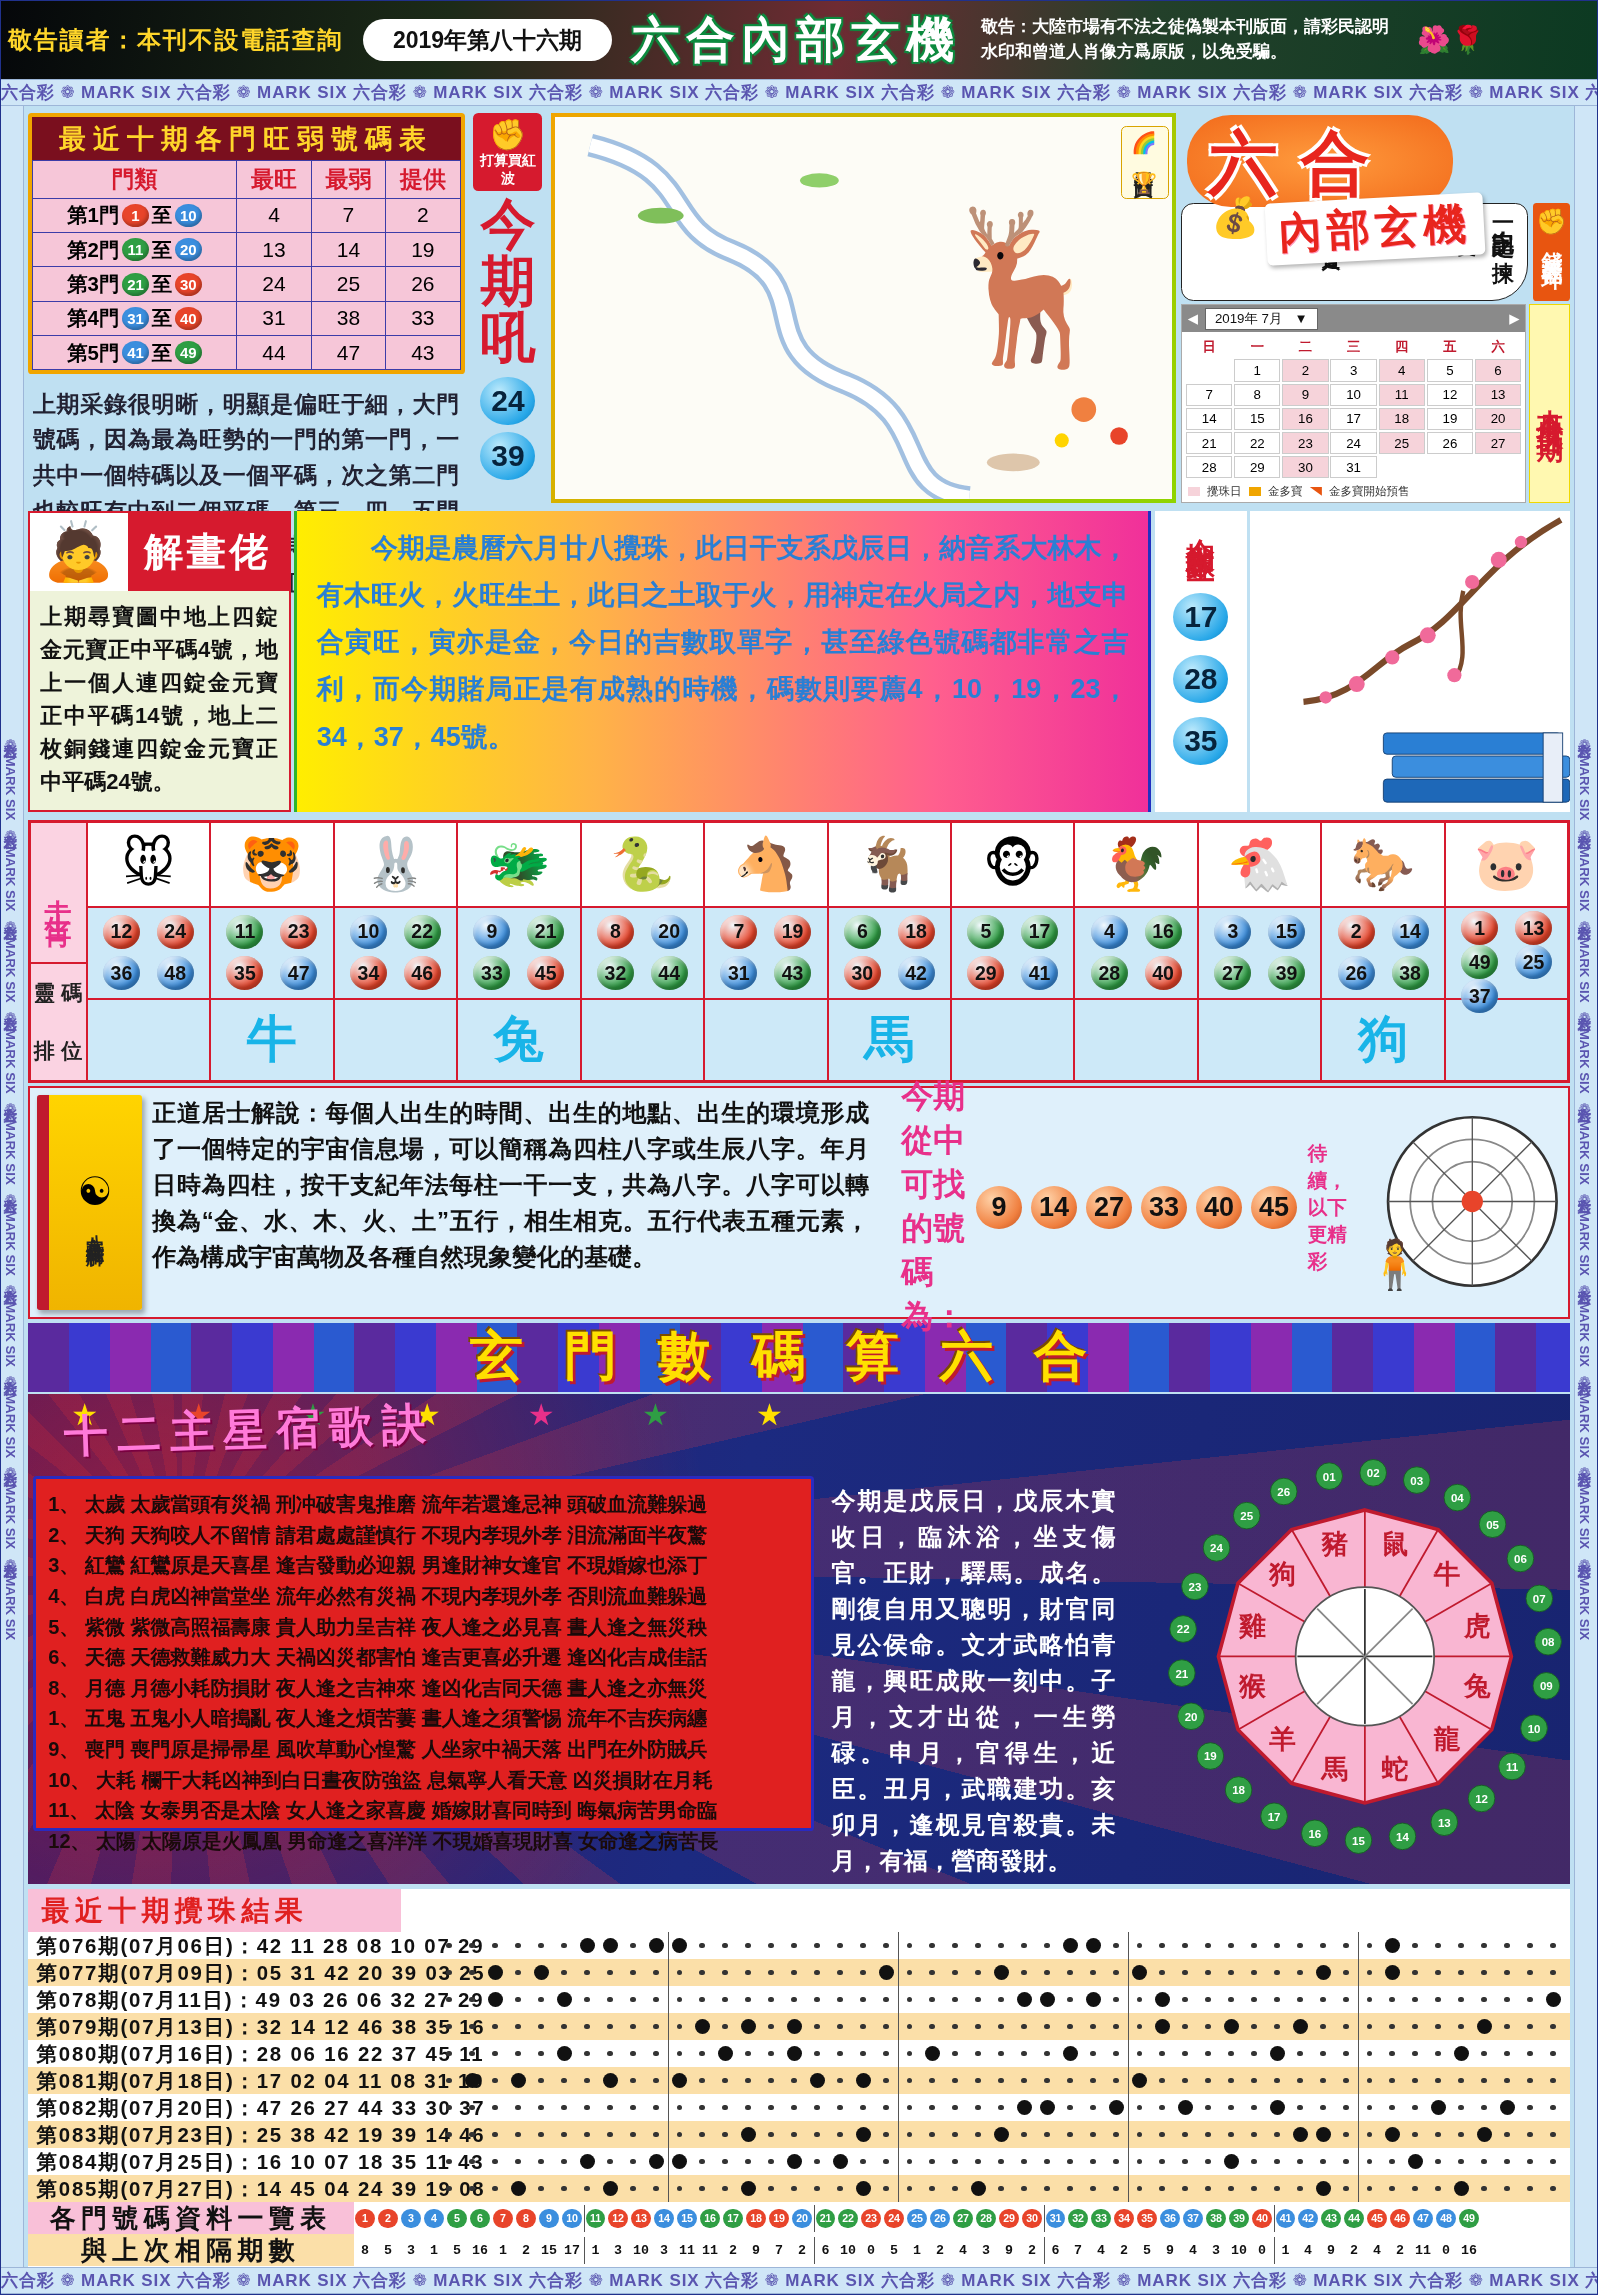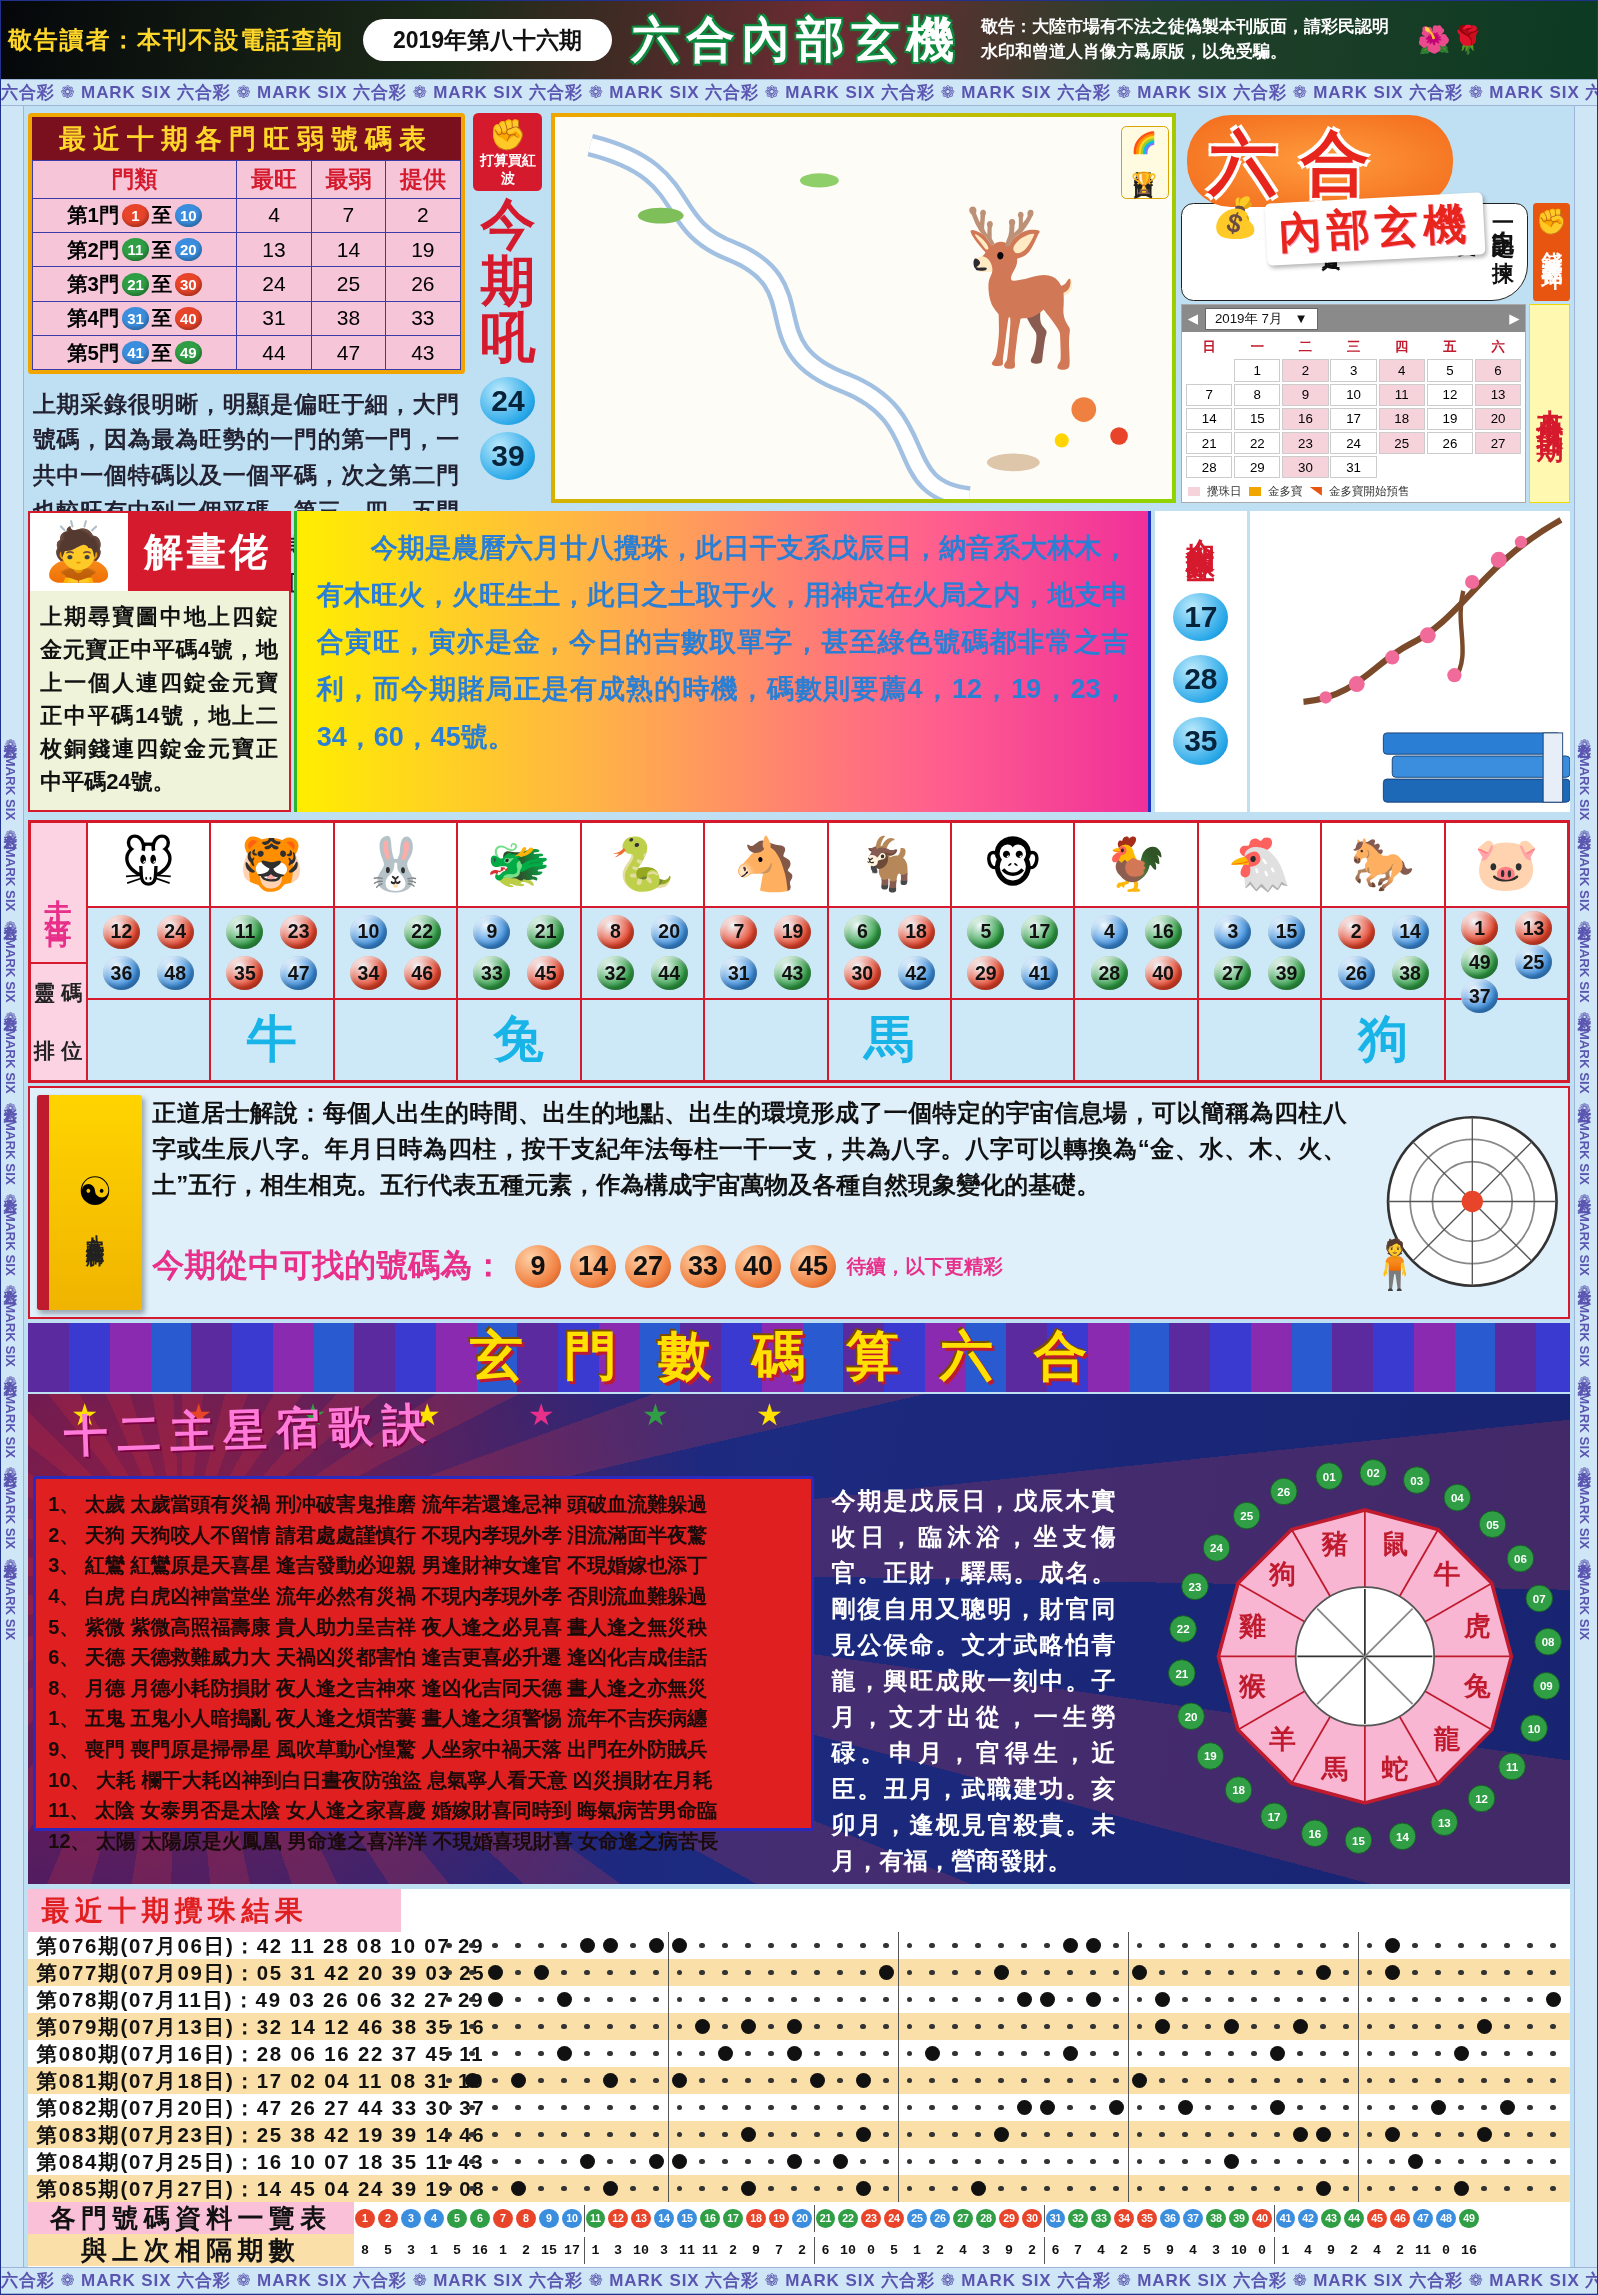--- a/index.html
+++ b/index.html
@@ -101,21 +101,21 @@
   .z-balls { height:92px; display:grid; grid-template-columns:1fr 1fr; align-items:center; justify-items:center; padding:3.6px 7px; border-bottom:2.7px solid #d61a2e; }
   .z-label { flex:1; display:flex; align-items:center; justify-content:center; color:#18b4e8; font-size:50px; font-weight:bold; font-family:"DejaVu Serif",serif; }
   .ball { border-radius:50%; color:#fff; font-weight:bold; display:flex; align-items:center; justify-content:center; box-shadow:inset -2.7px -3.6px 5.3px rgba(0,0,0,.3), inset 1.8px 2.7px 3.6px rgba(255,255,255,.5); }
   .ball.b38 { width:37px; height:34px; font-size:18.6px; color:#111; }
 
   
   .rowD { margin:3.6px; background:#dff0fb; border:2.7px solid #d61a2e; display:flex; height:233px; padding:7px; gap:10.7px; }
   .book { width:105px; background:linear-gradient(#ffd400,#f0b400); border-left:12.4px solid #c01a2e; border-radius:2.7px; display:flex; flex-direction:column; align-items:center; justify-content:center; gap:7px; box-shadow:2.7px 3.6px 5.3px rgba(0,0,0,.3); }
   .book .taiji { font-size:39px; }
   .book .btitle { writing-mode:vertical-rl; font-size:18px; font-weight:bold; color:#222; letter-spacing:2.7px; }
-  .bazi-mid { flex:1; display:flex; flex-direction:column;gap:32px; }
+  .bazi-mid { flex:1; display:flex; flex-direction:row;gap:32px; }
   .bazi-text { font-size:24px; color:#111; line-height:1.5; text-align:justify; font-weight:bold; }
   .find-row { display:flex; align-items:center; gap:10.7px; margin-top:9px; }
   .find-label { color:#e8308a; font-size:32px; font-weight:900; }
   .find-more { color:#e8308a; font-size:19.5px; font-weight:bold; }
   .orange-ball { width:46px; height:43px; border-radius:50%; background:radial-gradient(circle at 35% 30%, #ffd2a8, #f08040 65%, #b84818); color:#111; font-weight:bold; font-size:27px; display:flex; align-items:center; justify-content:center; }
   .compass { width:204px; position:relative; }
 
   
   .banner { margin:1.8px 3.6px; height:69px; background:repeating-linear-gradient(90deg,#5a2a9e 0 41px,#3a3ad0 41px 82px,#8a2ab0 82px 123px,#2a5ad0 123px 163px); display:flex; align-items:center; justify-content:center; }
   .banner span { color:#ffe000; font-size:53px; font-weight:900; letter-spacing:41px; text-shadow:2.7px 2.7px 0 #c01a2e, -1.8px -1.8px 0 #7a4a00; }
@@ -393,21 +393,21 @@
 
     <div class="rowB">
       <div class="colB1">
         <div class="jiehua-top">
           <div class="jiehua-fig">🙇</div>
           <div class="jiehua-title">解畫佬</div>
         </div>
         <div class="jiehua-text">上期尋寶圖中地上四錠金元寶正中平碼4號，地上一個人連四錠金元寶正中平碼14號，地上二枚銅錢連四錠金元寶正中平碼24號。</div>
       </div>
       <div class="colB2">
-        <p>今期是農曆六月廿八攪珠，此日干支系戊辰日，納音系大林木，有木旺火，火旺生土，此日之土取于火，用神定在火局之内，地支申合寅旺，寅亦是金，今日的吉數取單字，甚至綠色號碼都非常之吉利，而今期賭局正是有成熟的時機，碼數則要薦4，12，19，23，34，60，45號。</p>
+        <p>今期是農曆六月廿八攪珠，此日干支系戊辰日，納音系大林木，有木旺火，火旺生土，此日之土取于火，用神定在火局之内，地支申合寅旺，寅亦是金，今日的吉數取單字，甚至綠色號碼都非常之吉利，而今期賭局正是有成熟的時機，碼數則要薦4，10，19，23，34，37，45號。</p>
       </div>
       <div class="colB3">
         <span class="vlabel">今期木數生旺：</span>
         <div id="wood-balls">
             <div class="cyan-ball" style="margin-top: 14px;">17</div>
             <div class="cyan-ball" style="margin-top: 14px;">28</div>
             <div class="cyan-ball" style="margin-top: 14px;">35</div>
           </div>
       </div>
       <div class="colB4">

